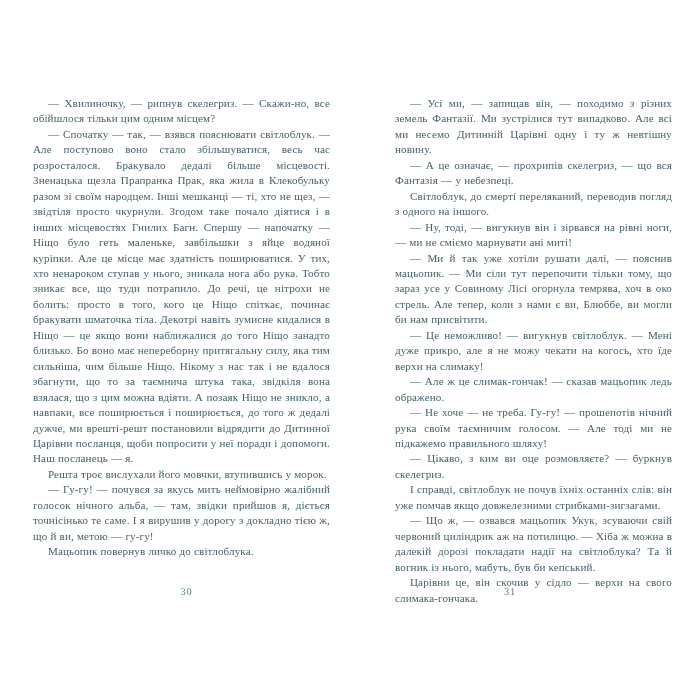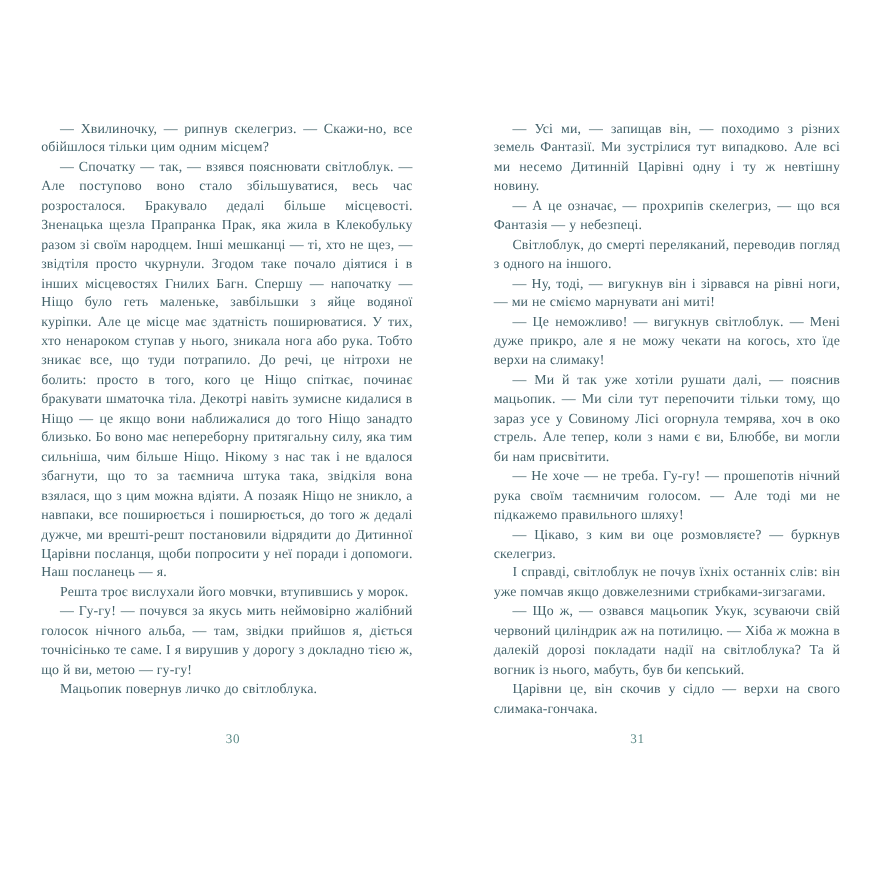--- a/index.html
+++ b/index.html
@@ -97,22 +97,23 @@
     </div>
     <div class="folio">30</div>
   </div>
 
   <div class="page page-right">
     <div class="text-block">
       <p>— Усі ми, — запищав він, — походимо з різних земель Фантазії. Ми зустрілися тут випадково. Але всі ми несемо Дитинній Царівні одну і ту ж невтішну новину.</p>
       <p>— А це означає, — прохрипів скелегриз, — що вся Фантазія — у небезпеці.</p>
       <p>Світлоблук, до смерті переляканий, переводив погляд з одного на іншого.</p>
       <p>— Ну, тоді, — вигукнув він і зірвався на рівні ноги, — ми не сміємо марнувати ані миті!</p>
+      <p>— Ми й так уже хотіли рушати далі, — пояснив мацьопик. — Ми сіли тут перепочити тільки тому, що зараз усе у Совиному Лісі огорнула темрява, хоч в око стрель. Але тепер, коли з нами є ви, Блюббе, ви могли би нам присвітити.</p>
       <p>— Це неможливо! — вигукнув світлоблук. — Мені дуже прикро, але я не можу чекати на когось, хто їде верхи на слимаку!</p>
-      <p>— Ми й так уже хотіли рушати далі, — пояснив мацьопик. — Ми сіли тут перепочити тільки тому, що зараз усе у Совиному Лісі огорнула темрява, хоч в око стрель. Але тепер, коли з нами є ви, Блюббе, ви могли би нам присвітити.</p>
+      <p>— Але ж це слимак-гончак! — сказав мацьопик ледь ображено.</p>
       <p>— Не хоче — не треба. Гу-гу! — прошепотів нічний рука своїм таємничим голосом. — Але тоді ми не підкажемо правильного шляху!</p>
       <p>— Цікаво, з ким ви оце розмовляєте? — буркнув скелегриз.</p>
       <p>І справді, світлоблук не почув їхніх останніх слів: він уже помчав якщо довжелезними стрибками-зигзагами.</p>
       <p>— Що ж, — озвався мацьопик Укук, зсуваючи свій червоний циліндрик аж на потилицю. — Хіба ж можна в далекій дорозі покладати надії на світлоблука? Та й вогник із нього, мабуть, був би кепський.</p>
       <p>Царівни це, він скочив у сідло — верхи на свого слимака-гончака.</p>
     </div>
     <div class="folio">31</div>
   </div>
 
 </div>

